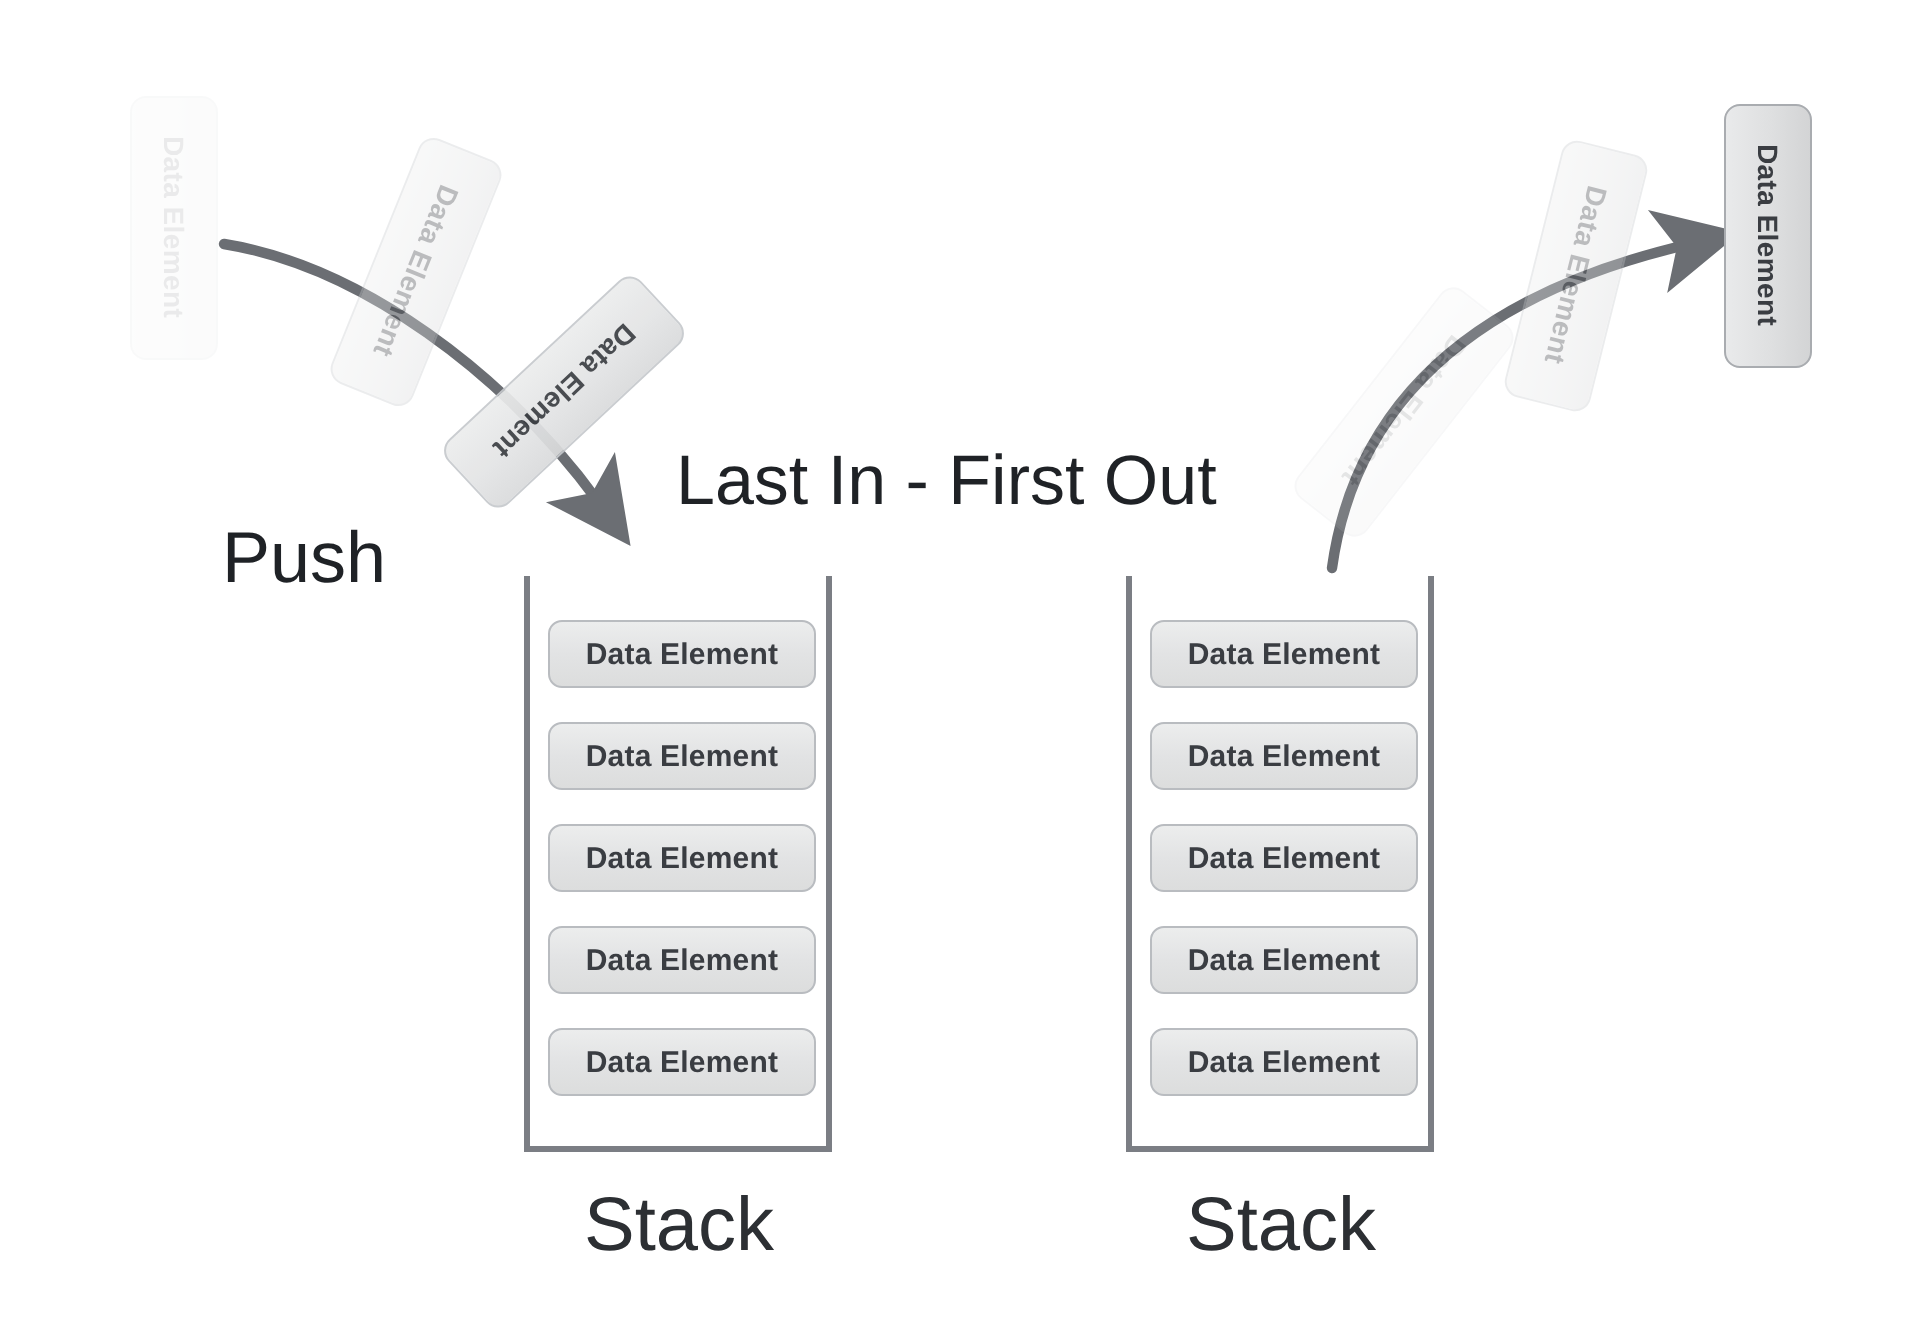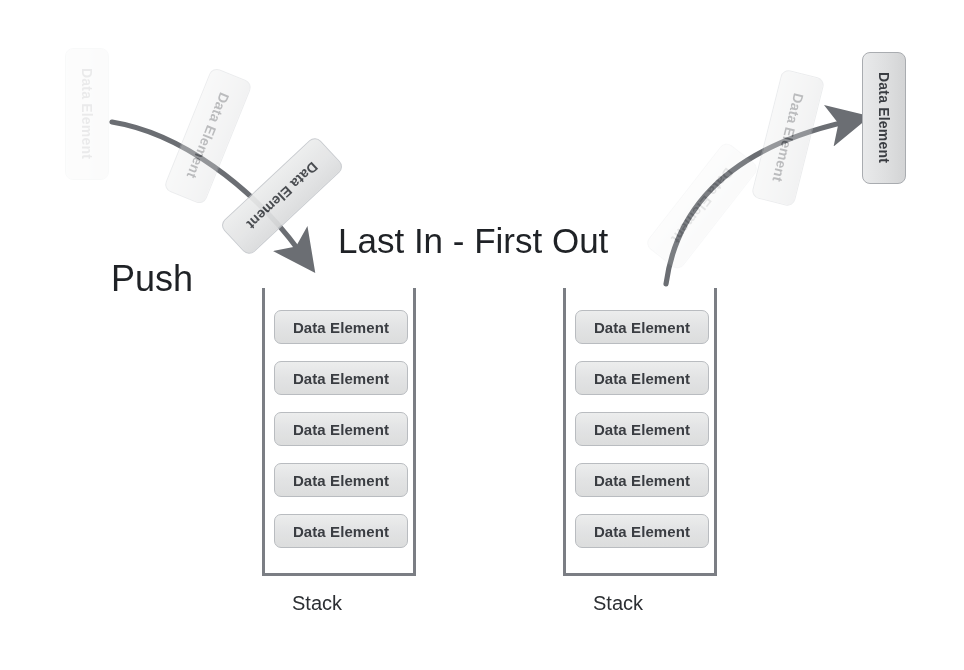--- a/index.html
+++ b/index.html
@@ -52,21 +52,21 @@
   .stack .wall {
     position: absolute;
     background: #7b7e84;
   }
   .stack .wall-left  { left: 0px;   top: 0px;  width: 3px; height: 288px; }
   .stack .wall-right { right: 0px;  top: 0px;  width: 3px; height: 288px; }
   .stack .wall-bottom{ left: 0px;   bottom:0px;width: 154px; height: 3px; }
 
   .stack-label {
     position: absolute;
-    font-size: 20px;
+    font-size: 38px;
     color: #2c2f33;
     font-family: "Liberation Sans", sans-serif;
     white-space: nowrap;
   }
 
   
   .float-pill {
     position: absolute;
     box-sizing: border-box;
     width: 44px;

